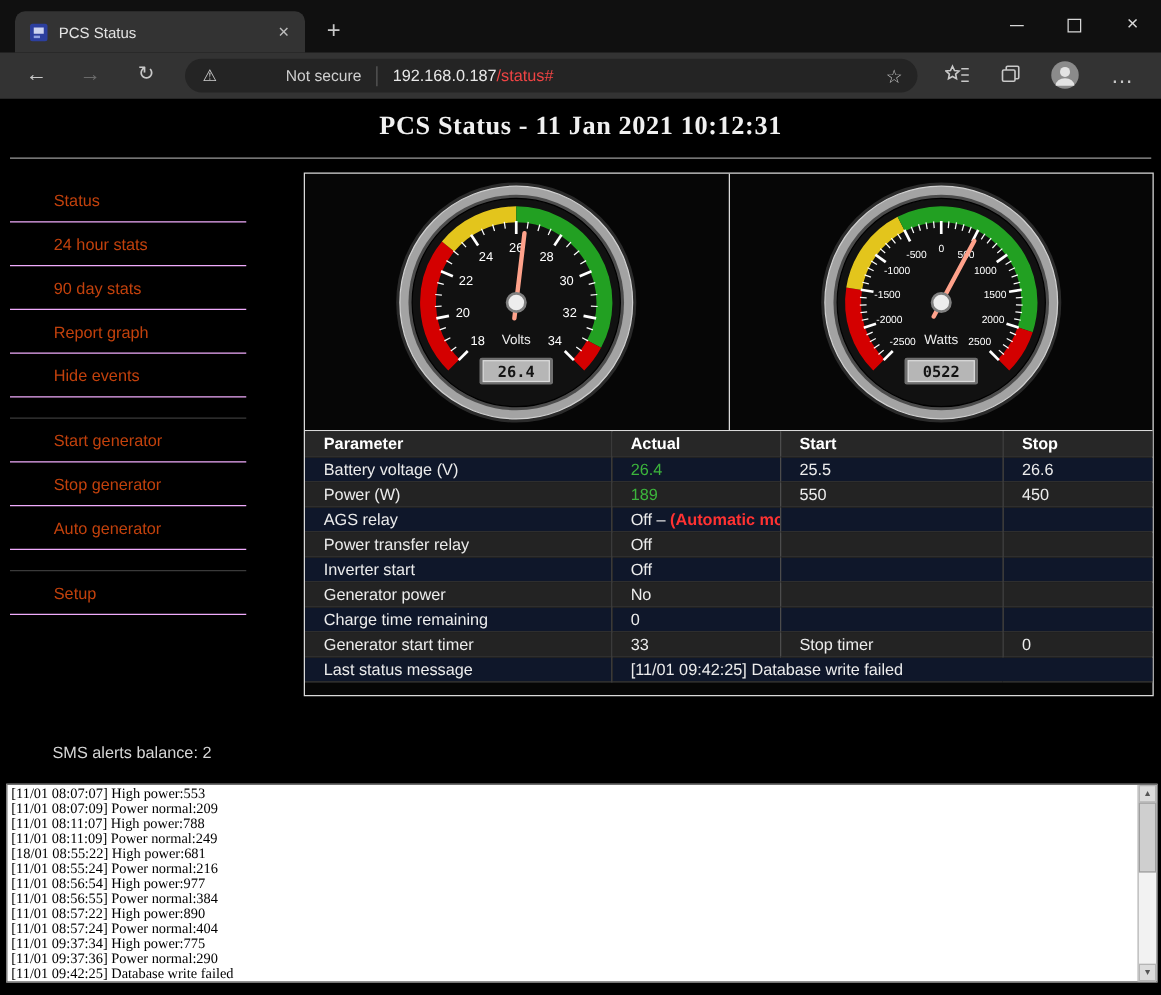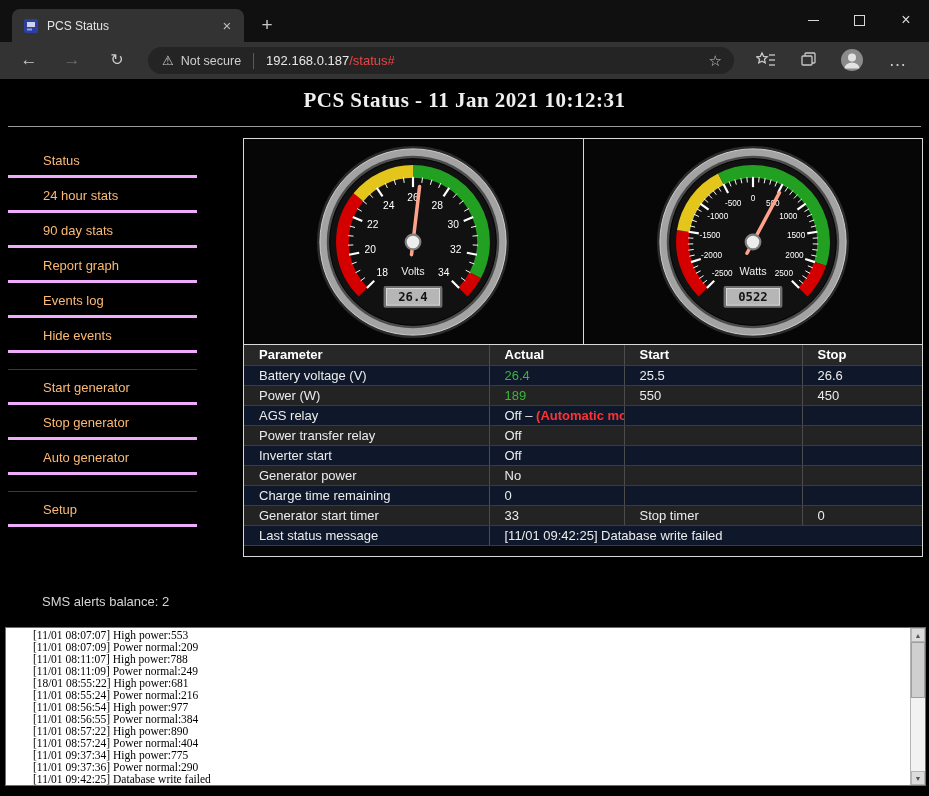--- a/index.html
+++ b/index.html
@@ -23,37 +23,37 @@
 
   #toolbar { position:absolute; left:0; top:42px; width:929px; height:37px; background:#333; }
   .nav-btn { position:absolute; top:3px; width:30px; height:30px; text-align:center; line-height:30px;
              font-size:17px; border-radius:4px; cursor:pointer; }
   #back-btn { left:14px; color:#c9c9c9; }
   #fwd-btn  { left:57px; color:#6a6a6a; }
   #refresh-btn { left:102px; color:#c9c9c9; font-size:16px; }
   #omnibox { position:absolute; left:148px; top:5px; width:586px; height:27px; background:#242424;
              border-radius:14px; display:flex; align-items:center; font-size:12.5px; color:#c9c9c9; cursor:text; }
   #warn-icon { margin:0 7px 0 14px; font-size:13px; color:#cfcfcf; }
-  #security-label { color:#cfcfcf; }
+  #security-label { color:#cfcfcf;margin-left:48px; }
   .vdiv { width:1px; height:16px; background:#5a5a5a; margin:0 12px; }
   #url-host { color:#e8e8e8; font-size:13px; }
   #url-path { color:#ef4444; font-size:13px; }
   #star-icon { margin-left:auto; margin-right:12px; font-size:15px; color:#c9c9c9; cursor:pointer; }
   .tool-btn { position:absolute; top:3px; width:32px; height:30px; display:flex; align-items:center;
               justify-content:center; color:#c9c9c9; font-size:18px; border-radius:4px; cursor:pointer; }
   #fav-btn { left:750px; } #coll-btn { left:793px; } #avatar-btn { left:836px; } #more-btn { left:882px; letter-spacing:1px; }
 
   
   #page-title { position:absolute; left:0; top:88px; width:929px; text-align:center;
                 font-family:"Liberation Serif", serif; font-weight:bold; font-size:21px;
                 color:#f0f0f0; letter-spacing:0.5px; }
   #title-rule { position:absolute; left:8px; top:126px; width:913px; height:1px; background:#9a9a9a; }
 
   #sidebar { position:absolute; left:8px; top:143px; width:189px; }
-  .side-item { height:35px; line-height:35px; border-bottom:3px solid #f0abfc; color:#fdba74;
+  .side-item { height:35px; line-height:35px; border-bottom:1px solid #f0abfc; color:#c2410c;
                font-size:13px; padding-left:35px; cursor:pointer; }
   .side-spacer { height:17px; border-bottom:1px solid #3a3a3a; }
   #sms-balance { position:absolute; left:8px; top:584px; width:200px; height:36px; line-height:36px;
                  padding-left:34px; color:#d6d6d6; font-size:13px; }
 
   #main-panel { position:absolute; left:243px; top:138px; width:680px; height:419px;
                 border:1px solid #d9d9d9; background:#060606; }
   #gauge-row { display:flex; height:206px; border-bottom:1px solid #d9d9d9; }
   .gauge-cell { flex:1; display:flex; align-items:center; justify-content:center; }
   .gauge-cell + .gauge-cell { border-left:1px solid #d9d9d9; }
@@ -64,21 +64,21 @@
   #status-table th { background:#272727; font-weight:bold; color:#fff; }
   #status-table th:last-child, #status-table td:last-child { border-right:none; }
   #status-table td[colspan] { border-right:none; }
   #status-table col.c1 { width:245px; } #status-table col.c2 { width:135px; }
   #status-table col.c3 { width:178px; } #status-table col.c4 { width:120px; }
   tr.even td { background:#0f172a; } tr.odd td { background:#232323; }
   td.green { color:#3cb43c; }
   span.red { color:#ff3232; font-weight:bold; }
 
   #log-wrap { position:absolute; left:5px; top:627px; width:921px; height:159px; background:#fff;
-              border:1px solid #6e6e6e; display:flex;padding-left:24px; }
+              border:1px solid #6e6e6e; display:flex; }
   #log-lines { flex:1; overflow:hidden; padding:1px 3px; font-family:"Liberation Serif", serif;
                font-size:11.5px; line-height:12px; color:#000; }
   #log-scrollbar { width:15px; background:#f2f2f2; border-left:1px solid #b5b5b5; display:flex; flex-direction:column; }
   .scroll-btn { height:14px; font-size:7px; color:#555; text-align:center; line-height:14px;
                 background:#dcdcdc; border:1px solid #b5b5b5; cursor:pointer; }
   #scroll-track { flex:1; position:relative; }
   #scroll-thumb { position:absolute; left:0; right:0; top:0; height:56px; background:#cfcfcf;
                   border:1px solid #9e9e9e; cursor:grab; }
 </style>
 <title>PCS Status</title></head>
@@ -141,21 +141,20 @@
 </div>
 
 <div id="page-title">PCS Status - 11 Jan 2021 10:12:31</div>
 <div id="title-rule"></div>
 
 <nav id="sidebar">
     <div class="side-item">Status</div>
     <div class="side-item">24 hour stats</div>
     <div class="side-item">90 day stats</div>
     <div class="side-item">Report graph</div>
-    <div class="side-item">Events log</div>
     <div class="side-item">Hide events</div>
     <div class="side-spacer"></div>
     <div class="side-item">Start generator</div>
     <div class="side-item">Stop generator</div>
     <div class="side-item">Auto generator</div>
     <div class="side-spacer"></div>
     <div class="side-item">Setup</div>
   </nav>
 <div id="sms-balance">SMS alerts balance: 2</div>
 

